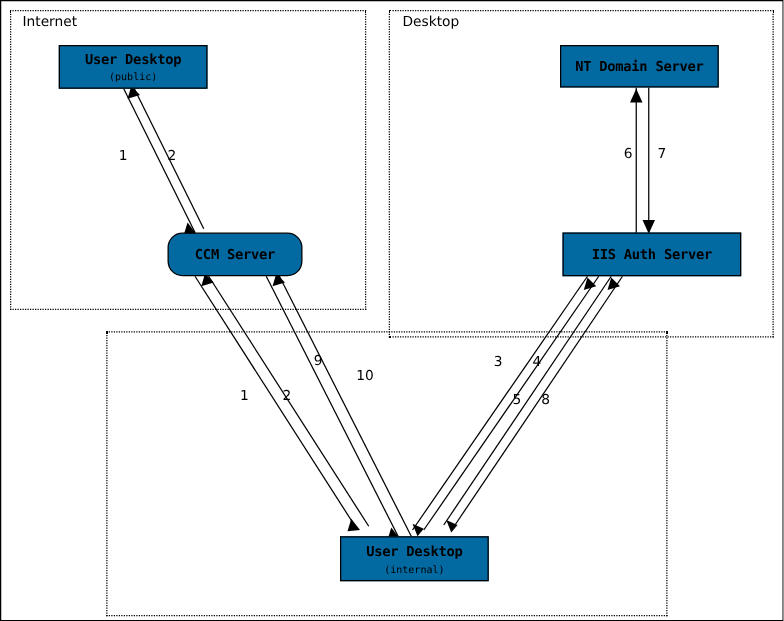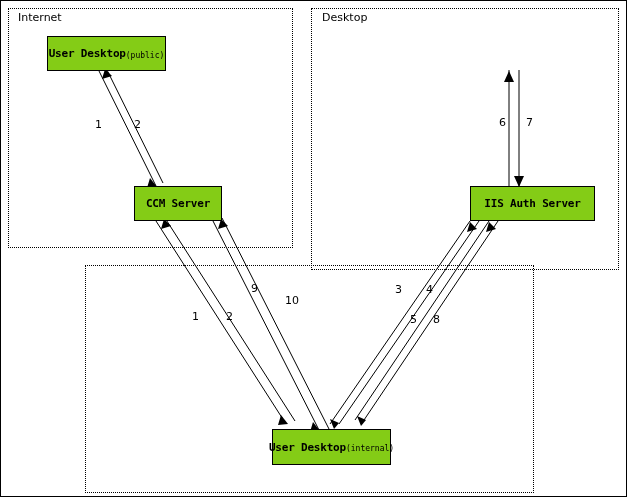--- a/index.html
+++ b/index.html
@@ -28,24 +28,24 @@
   .zone-label {
     position: absolute;
     font-family: "DejaVu Sans", sans-serif;
     font-size: 11px;
     color: #000;
     white-space: nowrap;
   }
   .node {
     position: absolute;
     border: 1px solid #000;
-    background: #84cc16;
+    background: #0369a1;
     box-sizing: border-box;
     display: flex;
-    flex-direction: row;
+    flex-direction: column;
     align-items: center;
     justify-content: center;
     text-align: center;
     z-index: 5;
   }
   .node-title {
     font-family: "DejaVu Sans Mono", monospace;
     font-size: 11px;
     font-weight: bold;
     letter-spacing: -0.2px;
@@ -126,26 +126,29 @@
       <polygon points="366,420 357,416 361,426" fill="#000" stroke="none"></polygon>
 
     </g>
   </svg>
 
   <div class="node" style="left:47px; top:36px; width:119px; height:35px;">
     <div class="node-title">User Desktop</div>
     <div class="node-sub">(public)</div>
   </div>
 
-  <div class="node" style="left:134px; top:186px; width:88px; height:35px;">
+  <div class="node" style="left:134px; top:186px; width:108px; height:35px;border-radius:12px;">
     <div class="node-title">CCM Server</div>
   </div>
 
+  <div class="node" style="left:448px; top:36px; width:127px; height:34px;">
+    <div class="node-title">NT Domain Server</div>
+  </div>
 
-  <div class="node" style="left:450px; top:186px; width:125px; height:35px;margin-left:20px;">
+  <div class="node" style="left:450px; top:186px; width:143px; height:35px;">
     <div class="node-title">IIS Auth Server</div>
   </div>
 
   <div class="node" style="left:272px; top:429px; width:119px; height:36px;">
     <div class="node-title">User Desktop</div>
     <div class="node-sub">(internal)</div>
   </div>
 
   <div class="edge-label" style="left:95px; top:118px;">1</div>
   <div class="edge-label" style="left:134px; top:118px;">2</div>

